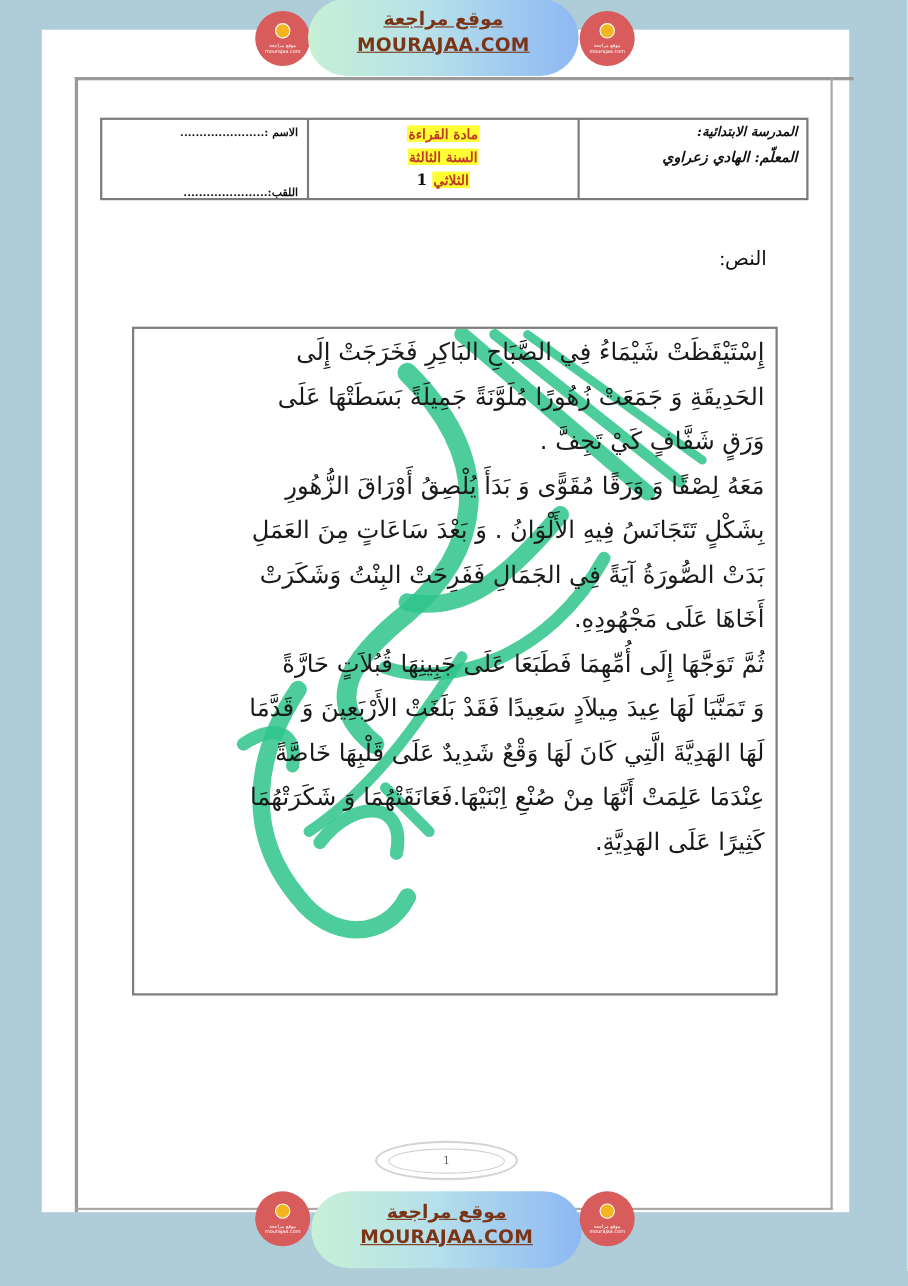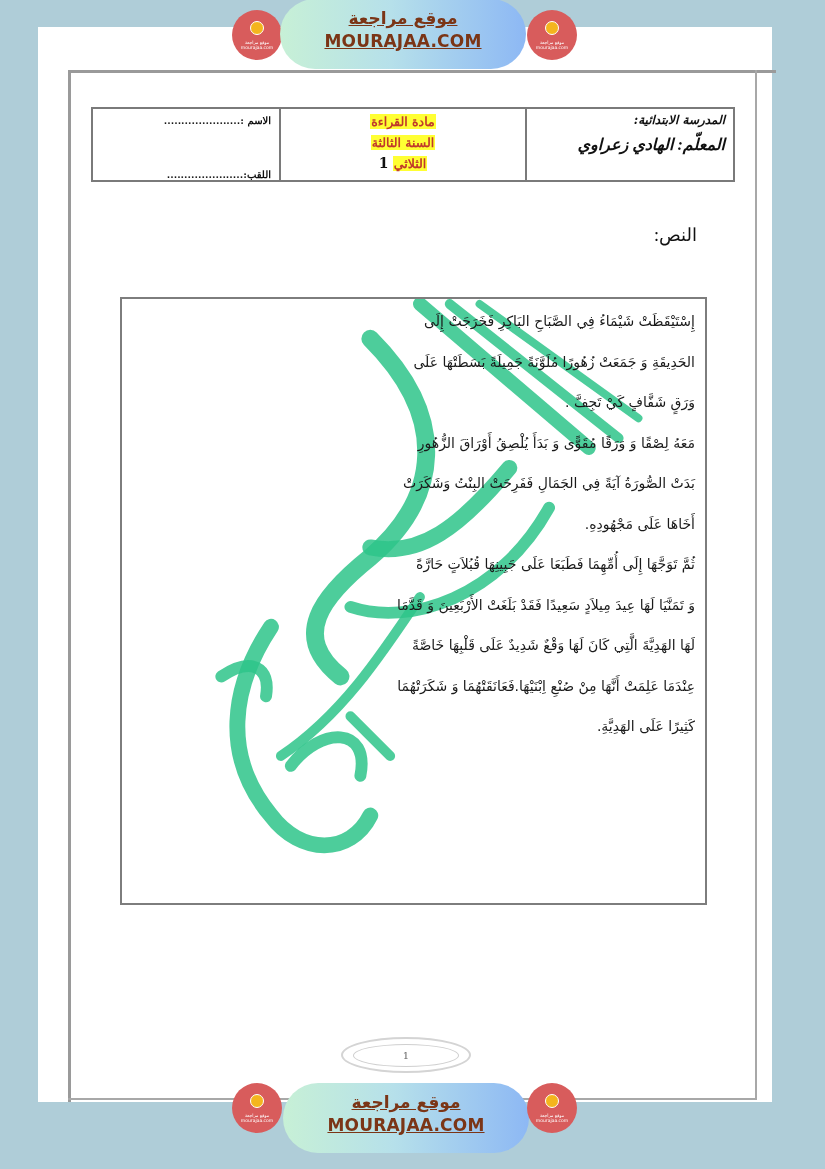--- a/index.html
+++ b/index.html
@@ -84,21 +84,21 @@
   }
   .watermark {
     position: absolute; left: 0; top: 0; width: 100%; height: 100%;
     pointer-events: none;
   }
   .body-text {
     position: absolute; left: 0; top: 0; width: 100%;
     padding: 2px 10px 0 14px;
     direction: rtl; text-align: justify; text-align-last: right;
     font-family: "DejaVu Sans", sans-serif;
-    font-size: 14px; line-height: 40.5px; color: #1a1a1a;
+    font-size: 22px; line-height: 40.5px; color: #1a1a1a;
   }
   .body-text p { margin: 0; }
 
   .page-oval {
     position: absolute; left: 341px; top: 1037px;
     width: 130px; height: 36px;
     border: 2px solid #d4d4d4; border-radius: 50%;
   }
   .page-oval-inner {
     position: absolute; left: 10px; top: 5px;
@@ -181,21 +181,21 @@
       <span>اللقب:</span><span class="dots">......................</span>
     </div>
   </div>
   <div class="hdr-cell subject">
     <div class="subj-line" style="margin-top:2px;"><span class="hl">مادة القراءة</span></div>
     <div class="subj-line"><span class="hl">السنة الثالثة</span></div>
     <div class="subj-line"><span class="hl">الثلاثي</span> <span class="num">1</span></div>
   </div>
   <div class="hdr-cell school">
     <div class="hdr-line" style="top:4px; font-size:12px; font-style:italic;">المدرسة الابتدائية:</div>
-    <div class="hdr-line" style="top:26px; font-size:16px; font-style:italic;font-family:Liberation Serif, serif;">المعلّم: الهادي زعراوي</div>
+    <div class="hdr-line" style="top:26px; font-size:13px; font-style:italic;">المعلّم: الهادي زعراوي</div>
   </div>
 </div>
 
 <div class="section-title">النص:</div>
 
 <div class="textbox">
   <svg class="watermark" viewBox="0 0 587 608" xmlns="http://www.w3.org/2000/svg">
     <g fill="none" stroke="#2ec489" stroke-linecap="round" stroke-opacity="0.85">
       <path d="M300 5 L470 150" stroke-width="14"></path>
       <path d="M330 5 L500 140" stroke-width="10"></path>
@@ -208,20 +208,21 @@
       <path d="M170 470 C 200 430, 250 430, 240 480" stroke-width="12"></path>
       <path d="M100 380 C 130 360, 150 370, 145 400" stroke-width="12"></path>
       <path d="M230 420 L270 460" stroke-width="10"></path>
     </g>
   </svg>
   <div class="body-text">
     <p>إِسْتَيْقَظَتْ شَيْمَاءُ فِي الصَّبَاحِ البَاكِرِ فَخَرَجَتْ إِلَى</p>
     <p>الحَدِيقَةِ وَ جَمَعَتْ زُهُورًا مُلَوَّنَةً جَمِيلَةً بَسَطَتْهَا عَلَى</p>
     <p>وَرَقٍ شَفَّافٍ كَيْ تَجِفَّ .</p>
     <p>مَعَهُ لِصْقًا وَ وَرَقًا مُقَوًّى وَ بَدَأَ يُلْصِقُ أَوْرَاقَ الزُّهُورِ</p>
+    <p>بِشَكْلٍ تَتَجَانَسُ فِيهِ الأَلْوَانُ . وَ بَعْدَ سَاعَاتٍ مِنَ العَمَلِ</p>
     <p>بَدَتْ الصُّورَةُ آيَةً فِي الجَمَالِ فَفَرِحَتْ البِنْتُ وَشَكَرَتْ</p>
     <p>أَخَاهَا عَلَى مَجْهُودِهِ.</p>
     <p>ثُمَّ تَوَجَّهَا إِلَى أُمِّهِمَا فَطَبَعَا عَلَى جَبِينِهَا قُبُلاَتٍ حَارَّةً</p>
     <p>وَ تَمَنَّيَا لَهَا عِيدَ مِيلاَدٍ سَعِيدًا فَقَدْ بَلَغَتْ الأَرْبَعِينَ وَ قَدَّمَا</p>
     <p>لَهَا الهَدِيَّةَ الَّتِي كَانَ لَهَا وَقْعٌ شَدِيدٌ عَلَى قَلْبِهَا خَاصَّةً</p>
     <p>عِنْدَمَا عَلِمَتْ أَنَّهَا مِنْ صُنْعِ اِبْنَيْهَا.فَعَانَقَتْهُمَا وَ شَكَرَتْهُمَا</p>
     <p>كَثِيرًا عَلَى الهَدِيَّةِ.</p>
   </div>
 </div>
 

